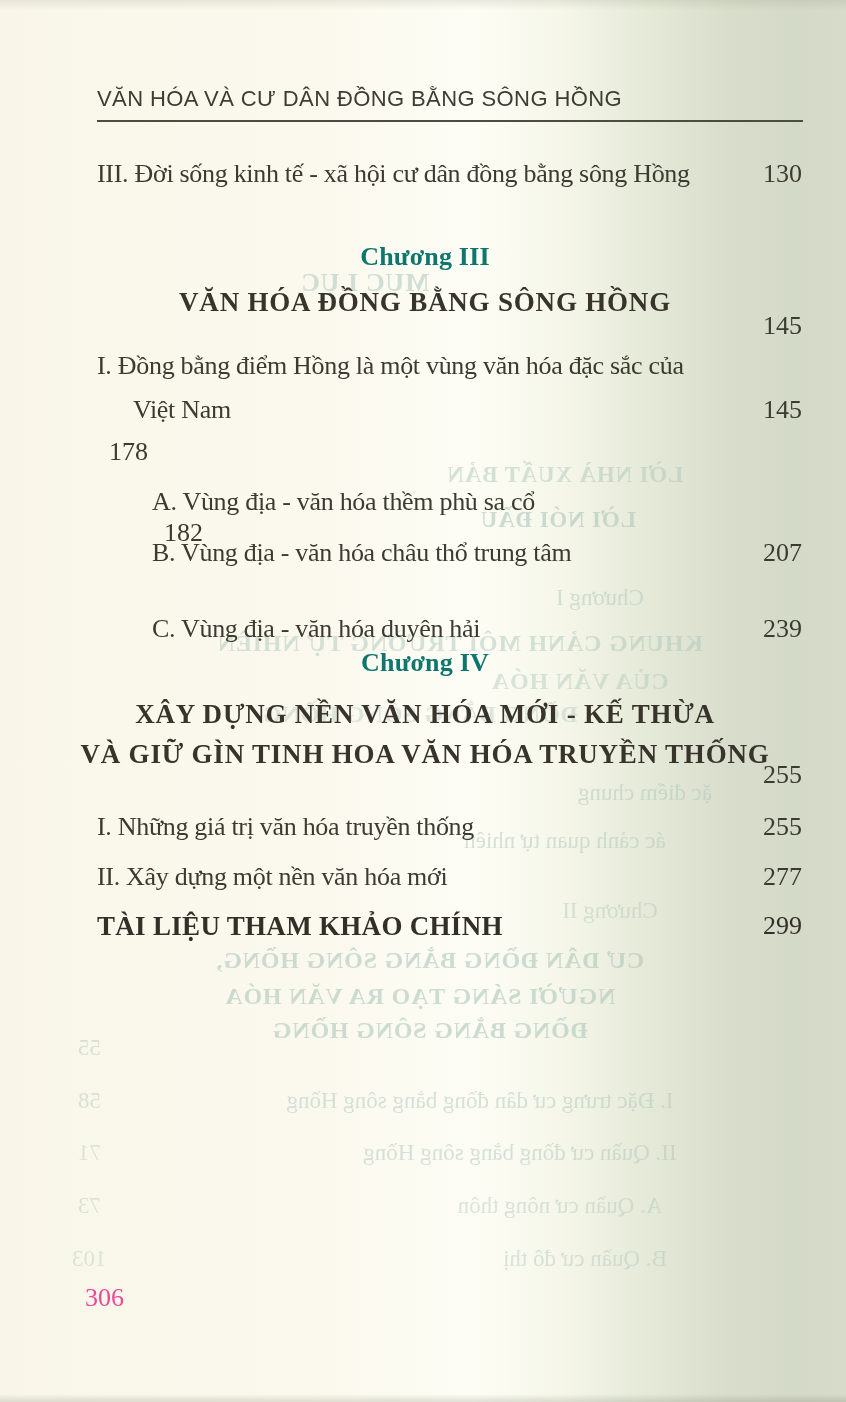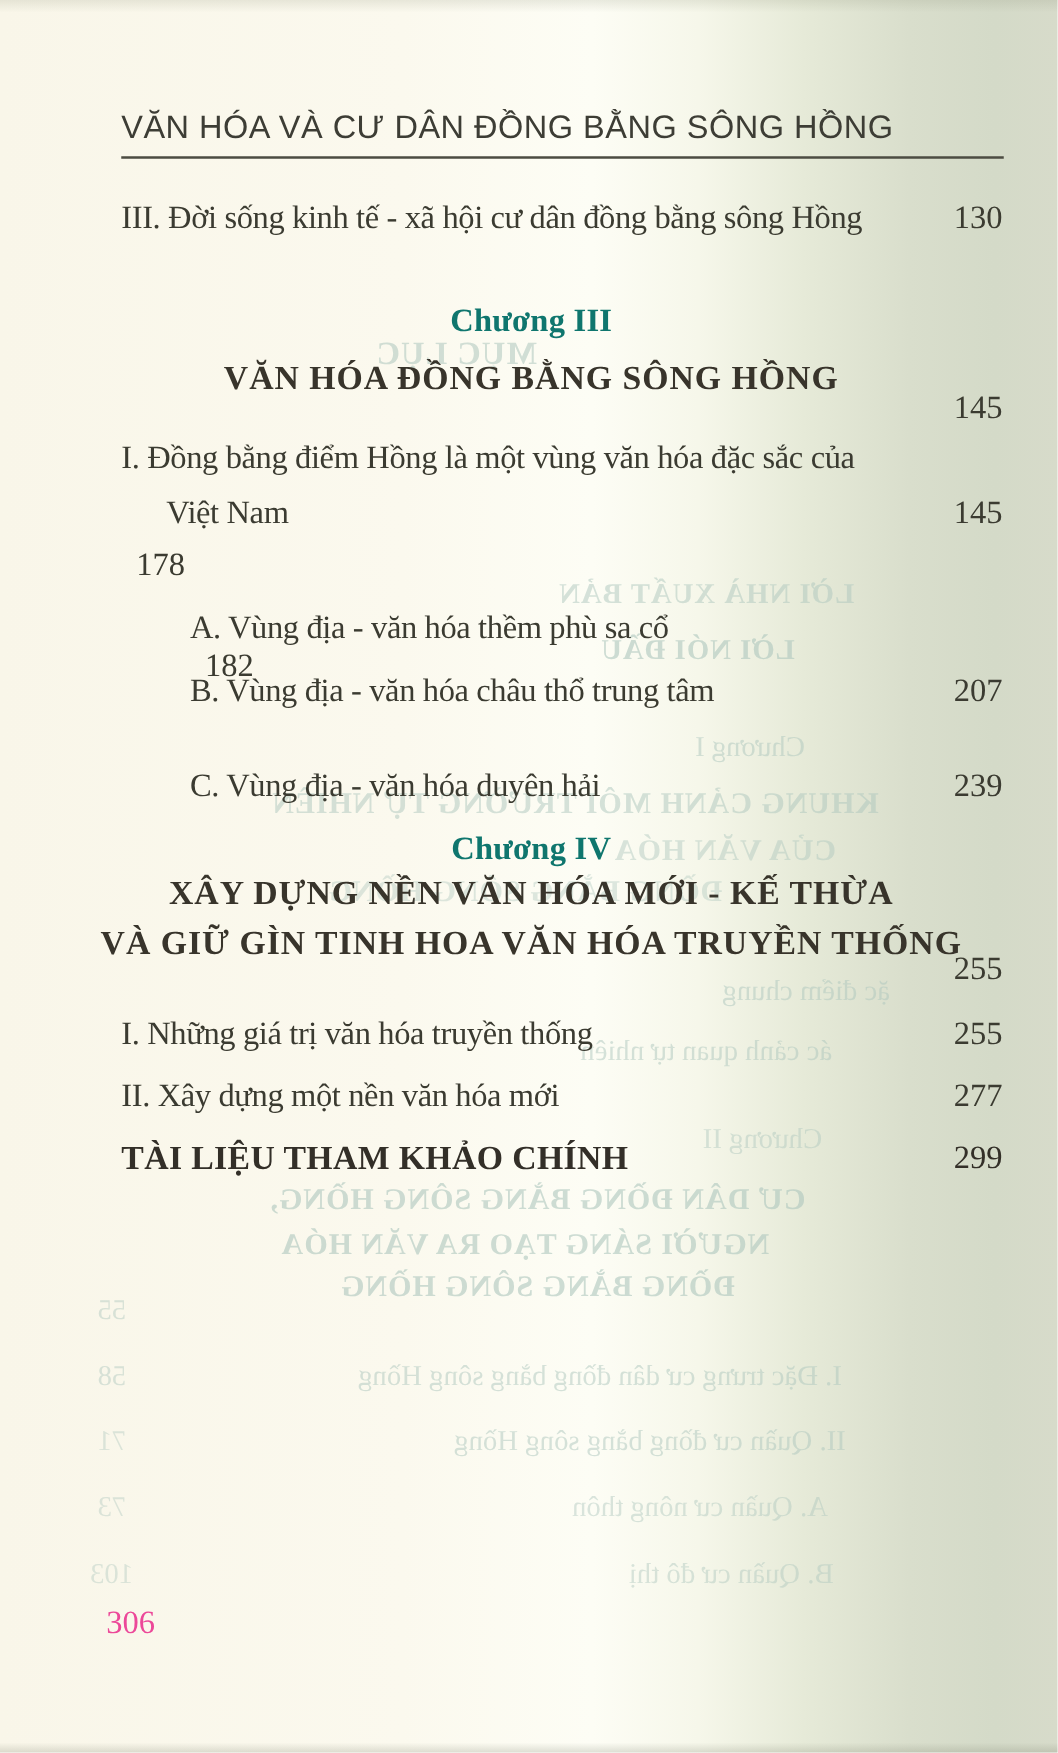--- a/index.html
+++ b/index.html
@@ -11,21 +11,21 @@
       linear-gradient(0deg, rgba(110,115,95,0.22) 0px, rgba(255,255,255,0) 8px),
       linear-gradient(90deg,
         #f9f6e9 0%, #fbf9ee 38%, #fdfdf5 56%, #f6f7ea 66%,
         #e6ead8 76%, #d9decc 86%, #d4dac8 94%, #d7dbca 100%);
   }
   .page{position:absolute;inset:0;}
   
   .running-header{
     position:absolute;left:97px;top:86px;width:706px;
     font-family:"Liberation Sans","DejaVu Sans",sans-serif;
-    font-size:26px;letter-spacing:0.4px;color:#3d3d35;
+    font-size:22px;letter-spacing:0.4px;color:#3d3d35;
     padding-bottom:8px;border-bottom:2px solid #4c4c42;
   }
   .row{position:absolute;left:97px;right:44px;display:flex;
        justify-content:space-between;align-items:flex-start;
        font-size:26px;color:#3b3b31;letter-spacing:-0.3px;line-height:1.2;}
   .row .pg{flex:0 0 auto;margin-left:12px;letter-spacing:0;}
   .row.two .pg{align-self:flex-end;}
   .row .lbl2{margin-left:36px;margin-top:13px;}
   .row.ref{font-weight:bold;font-size:27px;letter-spacing:0.3px;color:#332f28;}
   .row.ref .pg{font-weight:normal;font-size:26px;}
@@ -93,21 +93,21 @@
         <span class="pg">182</span>
       </div>
       <div class="row" style="top: 537px; left: 152px;">
         <span class="lbl">B. Vùng địa - văn hóa châu thổ trung tâm</span>
         <span class="pg">207</span>
       </div>
       <div class="row" style="top: 587px; left: 152px; margin-top: 26px;">
         <span class="lbl">C. Vùng địa - văn hóa duyên hải</span>
         <span class="pg">239</span>
       </div>
-      <div class="crow kicker" style="top: 664px;">Chương IV</div>
+      <div class="crow kicker" style="top: 648px;">Chương IV</div>
       <div class="crow title" style="top: 699px;">XÂY DỰNG NỀN VĂN HÓA MỚI - KẾ THỪA</div>
       <div class="crow title" style="top: 739px;">VÀ GIỮ GÌN TINH HOA VĂN HÓA TRUYỀN THỐNG</div>
       <div class="pnum" style="top: 760px;">255</div>
       <div class="row" style="top: 811px;">
         <span class="lbl">I. Những giá trị văn hóa truyền thống</span>
         <span class="pg">255</span>
       </div>
       <div class="row" style="top: 861px;">
         <span class="lbl">II. Xây dựng một nền văn hóa mới</span>
         <span class="pg">277</span>

